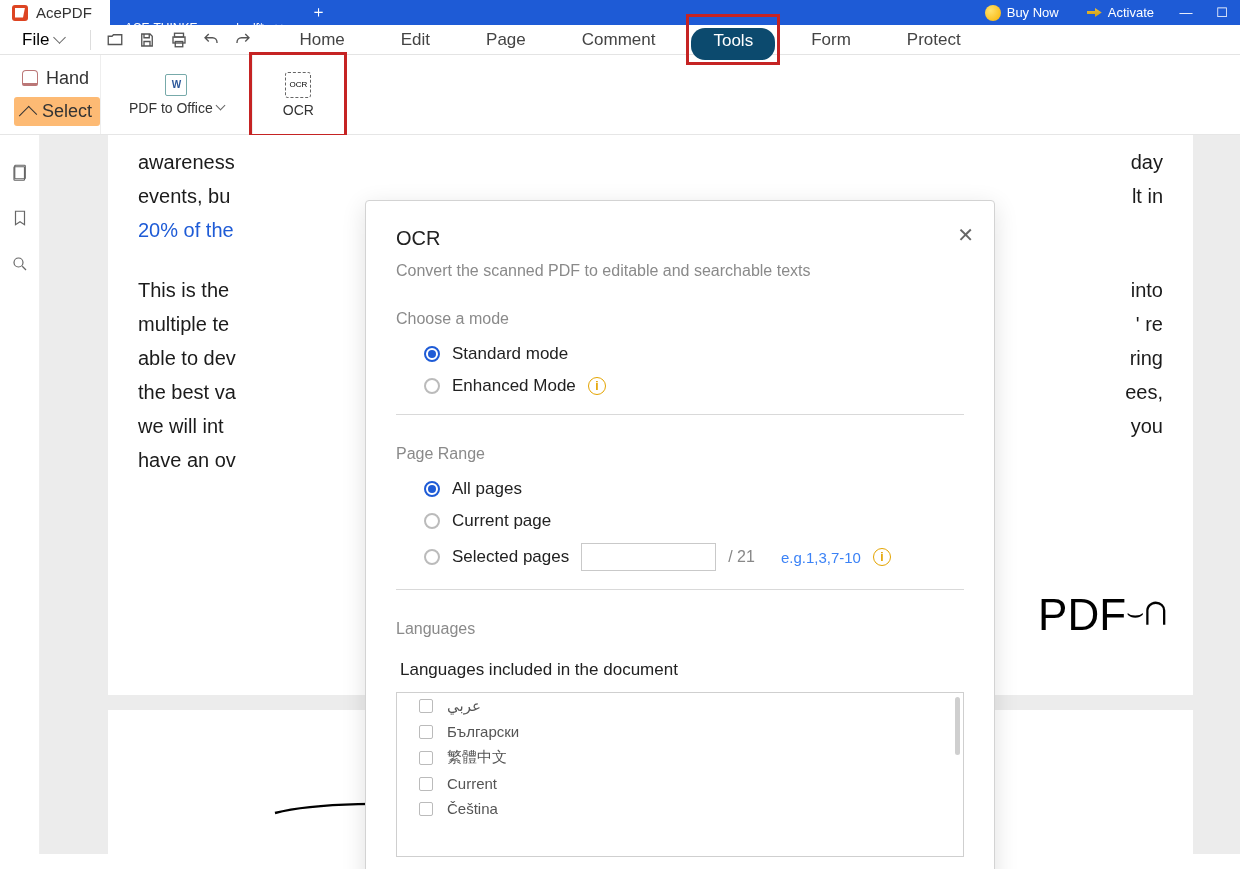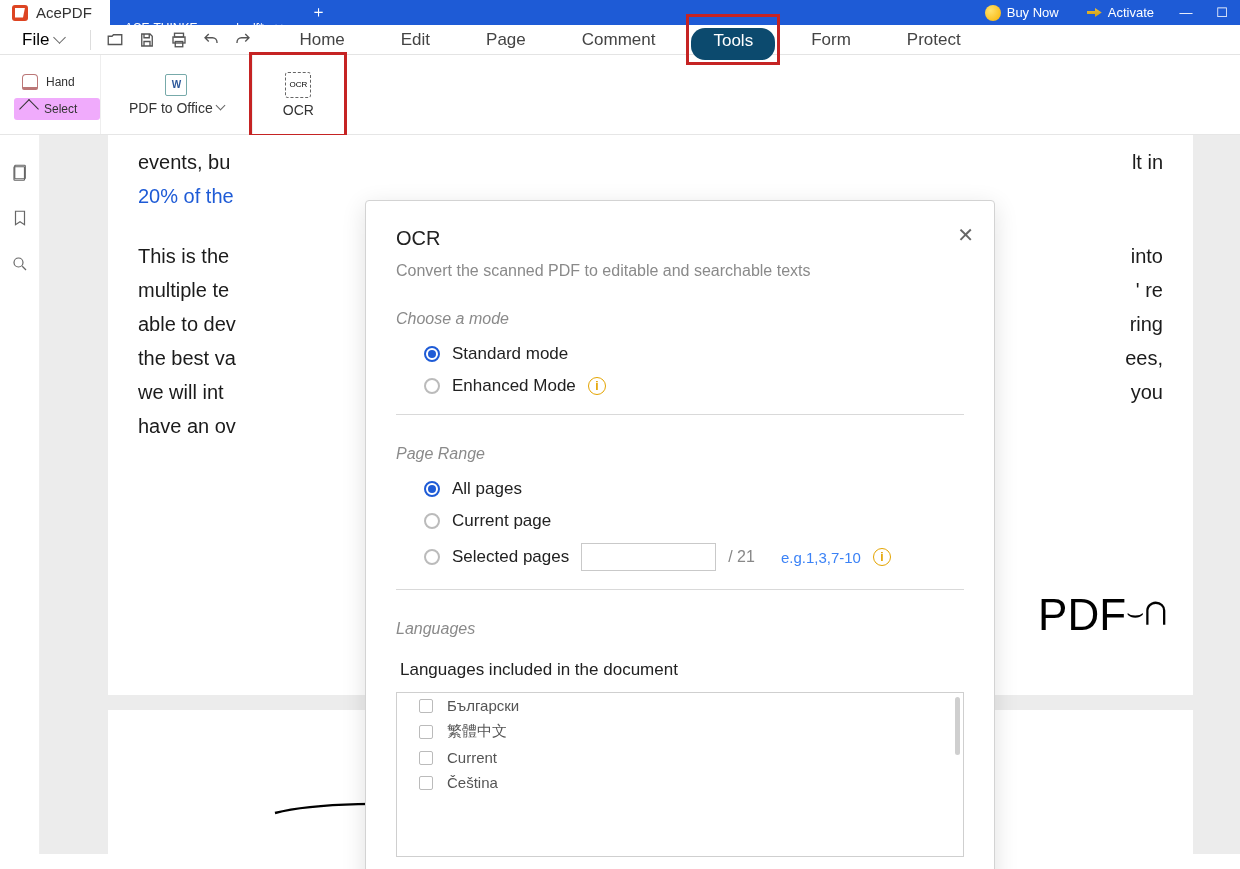--- a/index.html
+++ b/index.html
@@ -26,22 +26,22 @@
   .qsep{width:1px;height:20px;background:#ddd;margin:0 8px;}
   .qicon{width:20px;height:20px;display:flex;align-items:center;justify-content:center;margin:0 6px;color:#555;}
   .mtablist{display:flex;gap:12px;margin-left:18px;}
   .mtab{padding:0 22px;line-height:45px;font-size:17px;color:#444;}
   .mtab.active{background:#0c4a6e;color:#fff;border-radius:14px;line-height:26px;margin-top:9px;padding:0 22px;}
   .hl-red{outline:3px solid #c52323;}
 
   
   .ribbon{display:flex;height:80px;border-bottom:1px solid #e6e6e6;}
   .handsel{width:100px;display:flex;flex-direction:column;justify-content:center;gap:4px;padding-left:14px;}
-  .hsbtn{display:flex;align-items:center;gap:8px;font-size:12px;padding:4px 8px;border-radius:3px;color:#333;}
-  .hsbtn.sel{background:#f0abfc;}
+  .hsbtn{display:flex;align-items:center;gap:8px;font-size:18px;padding:4px 8px;border-radius:3px;color:#333;}
+  .hsbtn.sel{background:#fdba74;align-items:flex-end;}
   .hand-ico{width:16px;height:16px;border:1.5px solid #b77; border-radius:4px 4px 2px 2px; border-bottom-width:3px;}
   .cursor-ico{width:14px;height:14px;border-left:1.5px solid #333;border-top:1.5px solid #333;transform:rotate(45deg);}
   .ribgrp{display:flex;flex-direction:column;align-items:center;justify-content:center;padding:0 28px;border-left:1px solid #eee;}
   .ribgrp .lbl{font-size:14px;color:#333;margin-top:4px;display:flex;align-items:center;gap:4px;}
   .pdfword-ico{width:22px;height:22px;border:1px solid #7aa;border-radius:2px;position:relative;}
   .pdfword-ico::after{content:"W";position:absolute;inset:0;display:flex;align-items:center;justify-content:center;font-size:10px;color:#2b579a;font-weight:bold;}
   .ocr-ico{width:26px;height:26px;border:1.5px dashed #666;border-radius:3px;display:flex;align-items:center;justify-content:center;font-size:8px;}
   .ocrgrp{outline:3px solid #c52323;padding:6px 30px;}
 
   
@@ -53,21 +53,21 @@
   .page .blue{color:#1e5bd6;}
   .hand-pdf{position:absolute;right:26px;top:455px;font-family:"Comic Sans MS",cursive;font-size:44px;}
   .page2{position:absolute;left:108px;top:575px;width:1085px;height:160px;background:#fff;}
   .page2 .smear{position:absolute;left:165px;top:89px;width:345px;height:20px;}
 
   
   .dlg{position:absolute;left:365px;top:65px;width:630px;height:800px;background:#fff;border:1px solid #d3d3d3;border-radius:4px;box-shadow:0 6px 24px rgba(0,0,0,.12);padding:26px 30px 20px;}
   .dlg h2{font-size:20px;font-weight:500;color:#222;}
   .dlg .sub{font-size:16px;color:#8a8a8a;margin-top:12px;}
   .dlg .close{position:absolute;right:20px;top:22px;font-size:20px;color:#666;cursor:pointer;}
-  .sect-h{font-size:16px;color:#8a8a8a;margin:30px 0 16px;font-style:italic;}
+  .sect-h{font-size:16px;color:#8a8a8a;margin:30px 0 16px;}
   .opt{display:flex;align-items:center;gap:12px;font-size:17px;color:#222;margin:6px 0 12px 28px;}
   .radio{width:16px;height:16px;border:2px solid #1e5bd6;border-radius:50%;display:inline-flex;align-items:center;justify-content:center;}
   .radio.on::after{content:"";width:8px;height:8px;border-radius:50%;background:#1e5bd6;}
   .radio.off{border-color:#bbb;}
   .info{width:18px;height:18px;border:1.5px solid #e4a400;border-radius:50%;display:inline-flex;align-items:center;justify-content:center;color:#e4a400;font-size:12px;font-weight:bold;}
   .hr{height:1px;background:#d9d9d9;margin:18px 0 0;}
   .selpages-row{display:flex;align-items:center;gap:12px;}
   .selpages-row input{width:135px;height:28px;border:1px solid #c9c9c9;}
   .tot{color:#888;font-size:16px;}
   .eg{color:#3b82f6;font-size:15px;margin-left:14px;}
@@ -184,20 +184,21 @@
     <span class="rail-ico"><svg viewBox="0 0 24 24" width="18" height="18" fill="none" stroke="#666" stroke-width="1.6">
           <path d="M6 3h12v18l-6-4-6 4z"></path>
         </svg></span>
     <span class="rail-ico"><svg viewBox="0 0 24 24" width="18" height="18" fill="none" stroke="#666" stroke-width="1.6">
           <circle cx="10" cy="10" r="6"></circle>
           <path d="M20 20l-5-5"></path>
         </svg></span>
   </div>
 
   <div class="page">
+    <p><span>awareness</span><span style="float:right">day</span></p>
     <p><span>events, bu</span><span style="float:right">lt in</span></p>
     <p><span class="blue">20% of the</span></p>
     <p style="height:26px"></p>
     <p><span>This is the</span><span style="float:right">into</span></p>
     <p><span>multiple te</span><span style="float:right">' re</span></p>
     <p><span>able to dev</span><span style="float:right">ring</span></p>
     <p><span>the best va</span><span style="float:right">ees,</span></p>
     <p><span>we will int</span><span style="float:right">you</span></p>
     <p><span>have an ov</span></p>
     <div class="hand-pdf"><span>PDF</span><span style="font-size:28px;vertical-align:8px;">⌣⋂</span></div>
@@ -242,20 +243,24 @@
       <span class="eg">e.g.1,3,7-10</span>
       <span class="info">i</span>
     </div>
     <div class="hr"></div>
 
     <div class="sect-h">Languages</div>
     <div class="langtitle">Languages included in the document</div>
     <div class="langbox">
       <div class="lang">
           <span class="chk"></span>
+          <span>عربي</span>
+        </div>
+      <div class="lang">
+          <span class="chk"></span>
           <span>Български</span>
         </div>
       <div class="lang">
           <span class="chk"></span>
           <span>繁體中文</span>
         </div>
       <div class="lang">
           <span class="chk"></span>
           <span>Current</span>
         </div>

